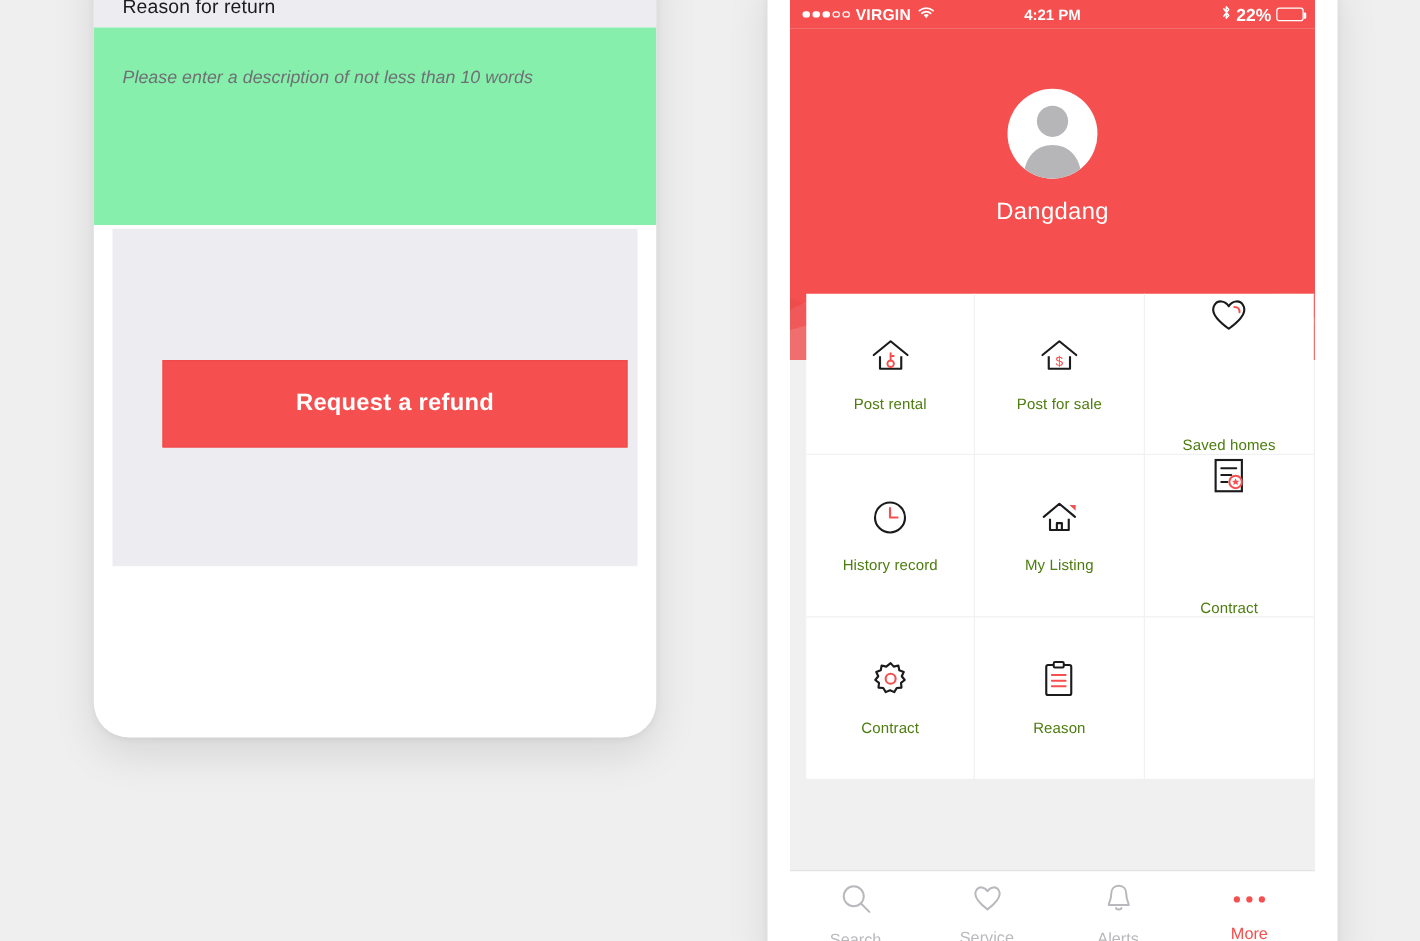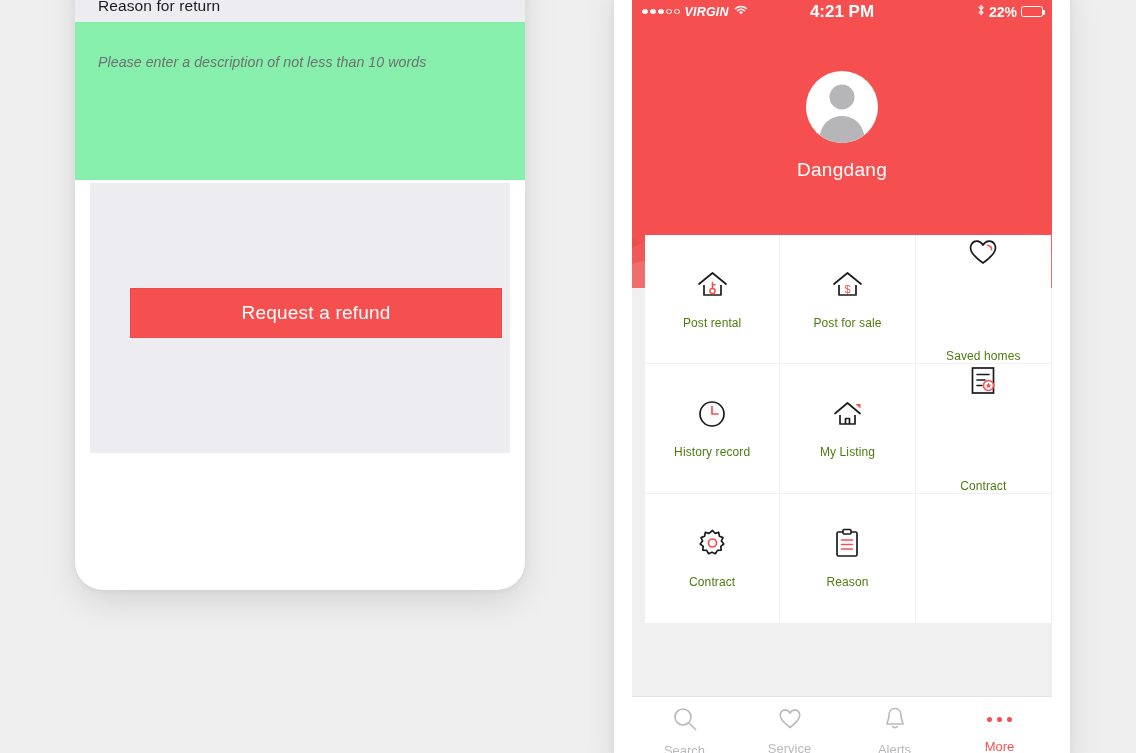--- a/index.html
+++ b/index.html
@@ -43,28 +43,29 @@
     position:absolute; right:23px; top:160px;
     font-size:14.2px; color:#5d5d62;
   }
   #gray-panel {
     position:absolute; left:15px; top:223px;
     width:420px; height:270px;
     background:#edecf1;
   }
   #refund-button {
     position:absolute; left:40px; top:105px;
-    width:372px; height:50px;
+    width:372px; height:70px;
     background:#f5504f;
     border:1px solid #ef4a4a;
     color:#fff;
     font-size:19px;
     display:flex; align-items:center; justify-content:center;
     letter-spacing:.2px;
     cursor:pointer;
+    font-weight:bold;
   }
 
   
   #right-card {
     position:absolute;
     left:614px; top:-30px;
     width:456px; height:790px;
     background:#ffffff;
     border-radius:26px 26px 0 0;
     box-shadow:0 14px 34px rgba(0,0,0,0.10), 0 2px 6px rgba(0,0,0,0.05);
@@ -77,26 +78,26 @@
     overflow:hidden;
   }
 
   
   #status-bar {
     position:absolute; left:0; top:0; width:420px; height:23px;
     background:#f5504f; color:#fff;
     font-size:12.5px; font-weight:bold;
     display:flex; align-items:center;
   }
-  #status-left { position:absolute; left:10px; display:flex; align-items:center; gap:5px;font-style:italic; }
+  #status-left { position:absolute; left:10px; display:flex; align-items:center; gap:5px; }
   .dots { display:flex; gap:2.5px; align-items:center; }
   .dot { width:5.5px; height:5.5px; border-radius:50%; border:1px solid #fff; }
   .dot.fill { background:#fff; }
   #carrier { font-size:12.5px; letter-spacing:.2px; }
-  #status-time { position:absolute; left:0; width:420px; text-align:center; font-size:17px; }
+  #status-time { position:absolute; left:0; width:420px; text-align:center; font-size:12px; }
   #status-right { position:absolute; right:9px; display:flex; align-items:center; gap:4px; }
   #battery-pct { font-size:14px; }
   #battery-shell {
     width:22px; height:10.5px; border:1px solid #fff; border-radius:2.5px;
     position:relative; padding:1.2px;
   }
   #battery-shell:after {
     content:""; position:absolute; right:-3.2px; top:3px;
     width:2px; height:4.5px; background:#fff; border-radius:0 1px 1px 0;
   }

